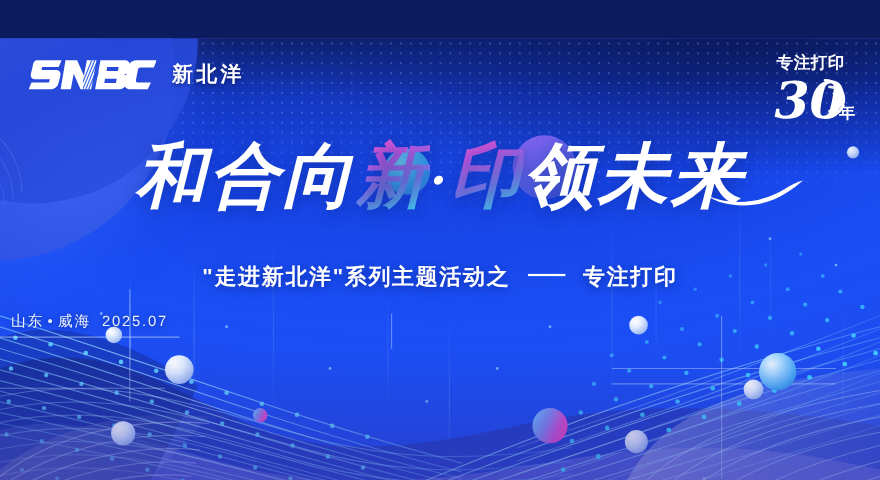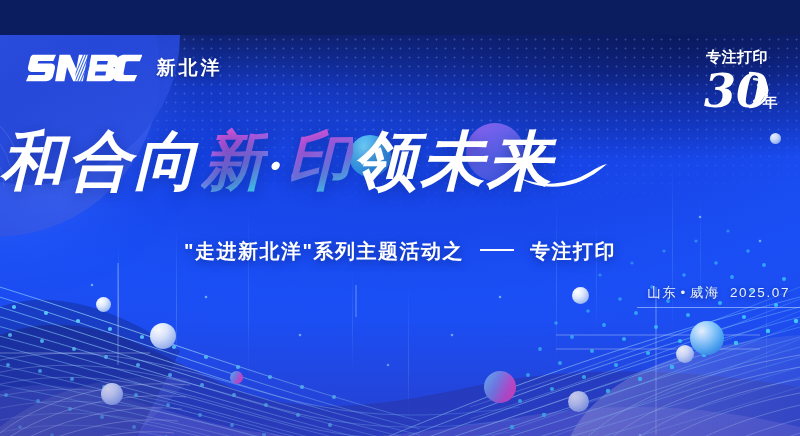--- a/index.html
+++ b/index.html
@@ -69,21 +69,21 @@
   .logo-mark{height:30px;display:block;}
   .logo-cn{
     color:#ffffff;font-size:19px;font-weight:700;letter-spacing:3px;
     text-shadow:0 1px 3px rgba(0,10,60,.45);
   }
 
   
   .badge30{position:absolute;right:14px;top:10px;width:98px;height:76px;color:#fff;}
 
   
-  .title-block{position:absolute;left:0;right:0;top:92px;}
+  .title-block{position:absolute;left:0;right:0;top:92px;text-align:center;}
   .main-title{
     display:inline-block;position:relative;
     font-family:"DejaVu Serif","Liberation Serif",serif;
     font-size:64px;font-weight:700;line-height:1.05;
     letter-spacing:3px;
     color:#ffffff;
     font-style:italic;
     text-shadow:0 3px 14px rgba(5,20,90,.35);
     white-space:nowrap;
   }
@@ -104,21 +104,21 @@
   
   .subtitle{
     position:absolute;left:0;right:0;top:203px;text-align:center;
     color:#ffffff;font-size:20px;font-weight:700;letter-spacing:1.5px;
     text-shadow:0 2px 8px rgba(4,18,85,.5);
   }
   .sub-dash{display:inline-block;width:34px;height:2px;background:#fff;vertical-align:middle;margin:0 9px 5px;}
 
   
   .placedate{
-    position:absolute;left:0;right:0;top:248px;text-align:right;
+    position:absolute;left:0;right:0;top:248px;text-align:left;
   }
   .placedate .inner{
     display:inline-block;color:#e8f1ff;font-size:13.5px;letter-spacing:1.6px;
     padding:0 10px 5px;border-bottom:1px solid rgba(200,225,255,.55);
     text-shadow:0 1px 4px rgba(4,18,85,.5);
   }
   .pd-sep{margin:0 3px;}
   .pd-date{margin-left:10px;}
 
   

